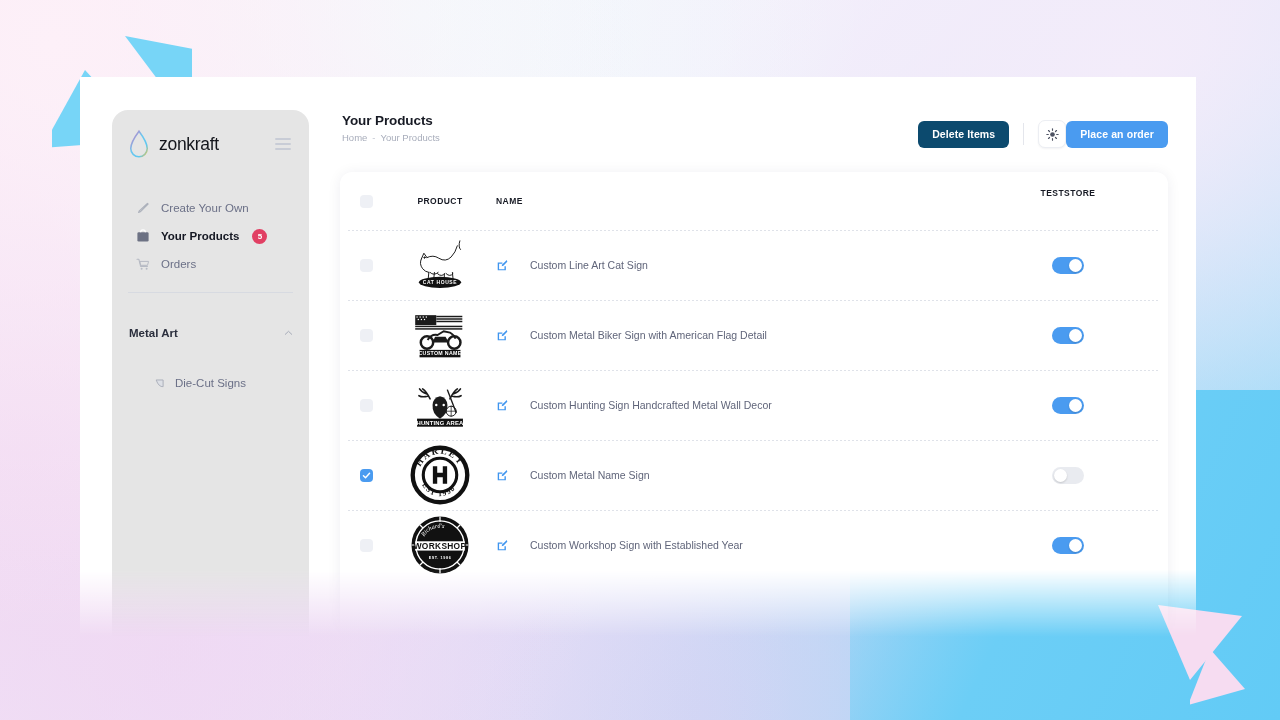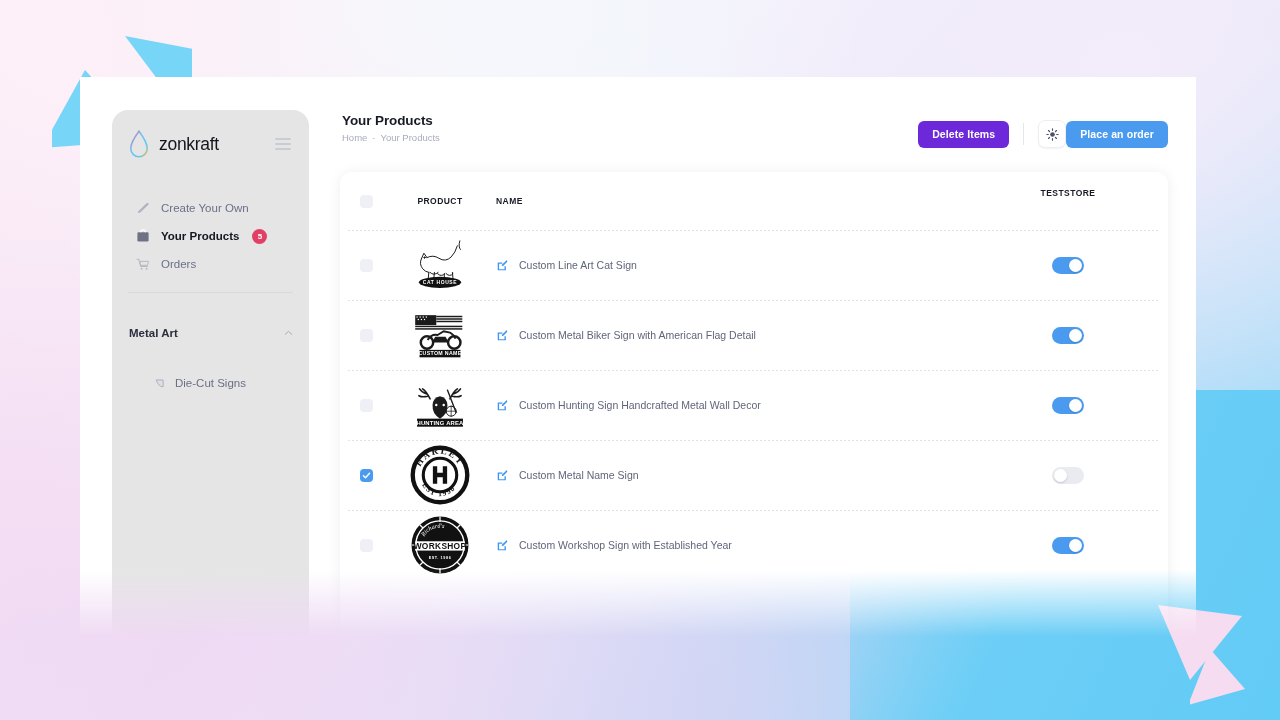--- a/index.html
+++ b/index.html
@@ -82,21 +82,21 @@
   #page-head{position:absolute;left:262px;top:36px;right:28px;height:50px;}
   .page-title{font-size:13.5px;font-weight:bold;color:#171a24;letter-spacing:-.1px;}
   .crumbs{margin-top:4px;font-size:9.5px;color:#a8adbb;display:flex;align-items:center;gap:5px;}
   .crumbs .sep{color:#c2c6d1;}
   .crumbs a{color:#a8adbb;text-decoration:none;cursor:pointer;}
   .head-actions{position:absolute;right:0;top:7px;display:flex;align-items:center;}
   .btn{
     border:none;border-radius:6px;font-size:10.5px;font-weight:bold;color:#fff;
     cursor:pointer;font-family:inherit;letter-spacing:.1px;
   }
-  .btn-danger{background:#6d28d9;height:27px;padding:0 14px;text-align:center;}
+  .btn-danger{background:#0c4a6e;height:27px;padding:0 14px;text-align:center;}
   .vdiv{width:1px;height:22px;background:#e4e6ec;margin:0 14px;}
   .icon-btn{
     width:26px;height:26px;border-radius:7px;background:#fff;border:1px solid #eceef3;
     display:flex;align-items:center;justify-content:center;cursor:pointer;
     box-shadow:0 1px 2px rgba(17,20,40,.05);
   }
   .btn-primary{background:#4a9bf0;height:27px;padding:0 14px;margin-left:0;}
 
   
   #content-card{
@@ -123,21 +123,21 @@
   }
   .cbox{
     width:13px;height:13px;border-radius:4px;background:#eef0f5;cursor:pointer;
     display:flex;align-items:center;justify-content:center;flex:none;
   }
   .cbox.checked{background:#4a9bf0;}
   .cbox.checked svg{display:block;}
   .cbox svg{display:none;}
   .thumb{width:62px;height:62px;display:flex;align-items:center;justify-content:center;}
   .thumb svg{width:100%;height:100%;}
-  .name-cell{display:flex;align-items:center;gap:11px;}
+  .name-cell{display:flex;align-items:center;gap:22px;}
   .edit-icon{width:12px;height:12px;flex:none;cursor:pointer;}
   .pname{font-size:10.5px;color:#60657a;cursor:pointer;}
   .switch{
     width:32px;height:17px;border-radius:10px;background:#e9ebf0;position:relative;cursor:pointer;
   }
   .switch.on{background:#4a9bf0;}
   .switch .knob{
     position:absolute;top:2px;left:2px;width:13px;height:13px;border-radius:50%;
     background:#fff;box-shadow:0 1px 2px rgba(0,0,0,.16);
   }

